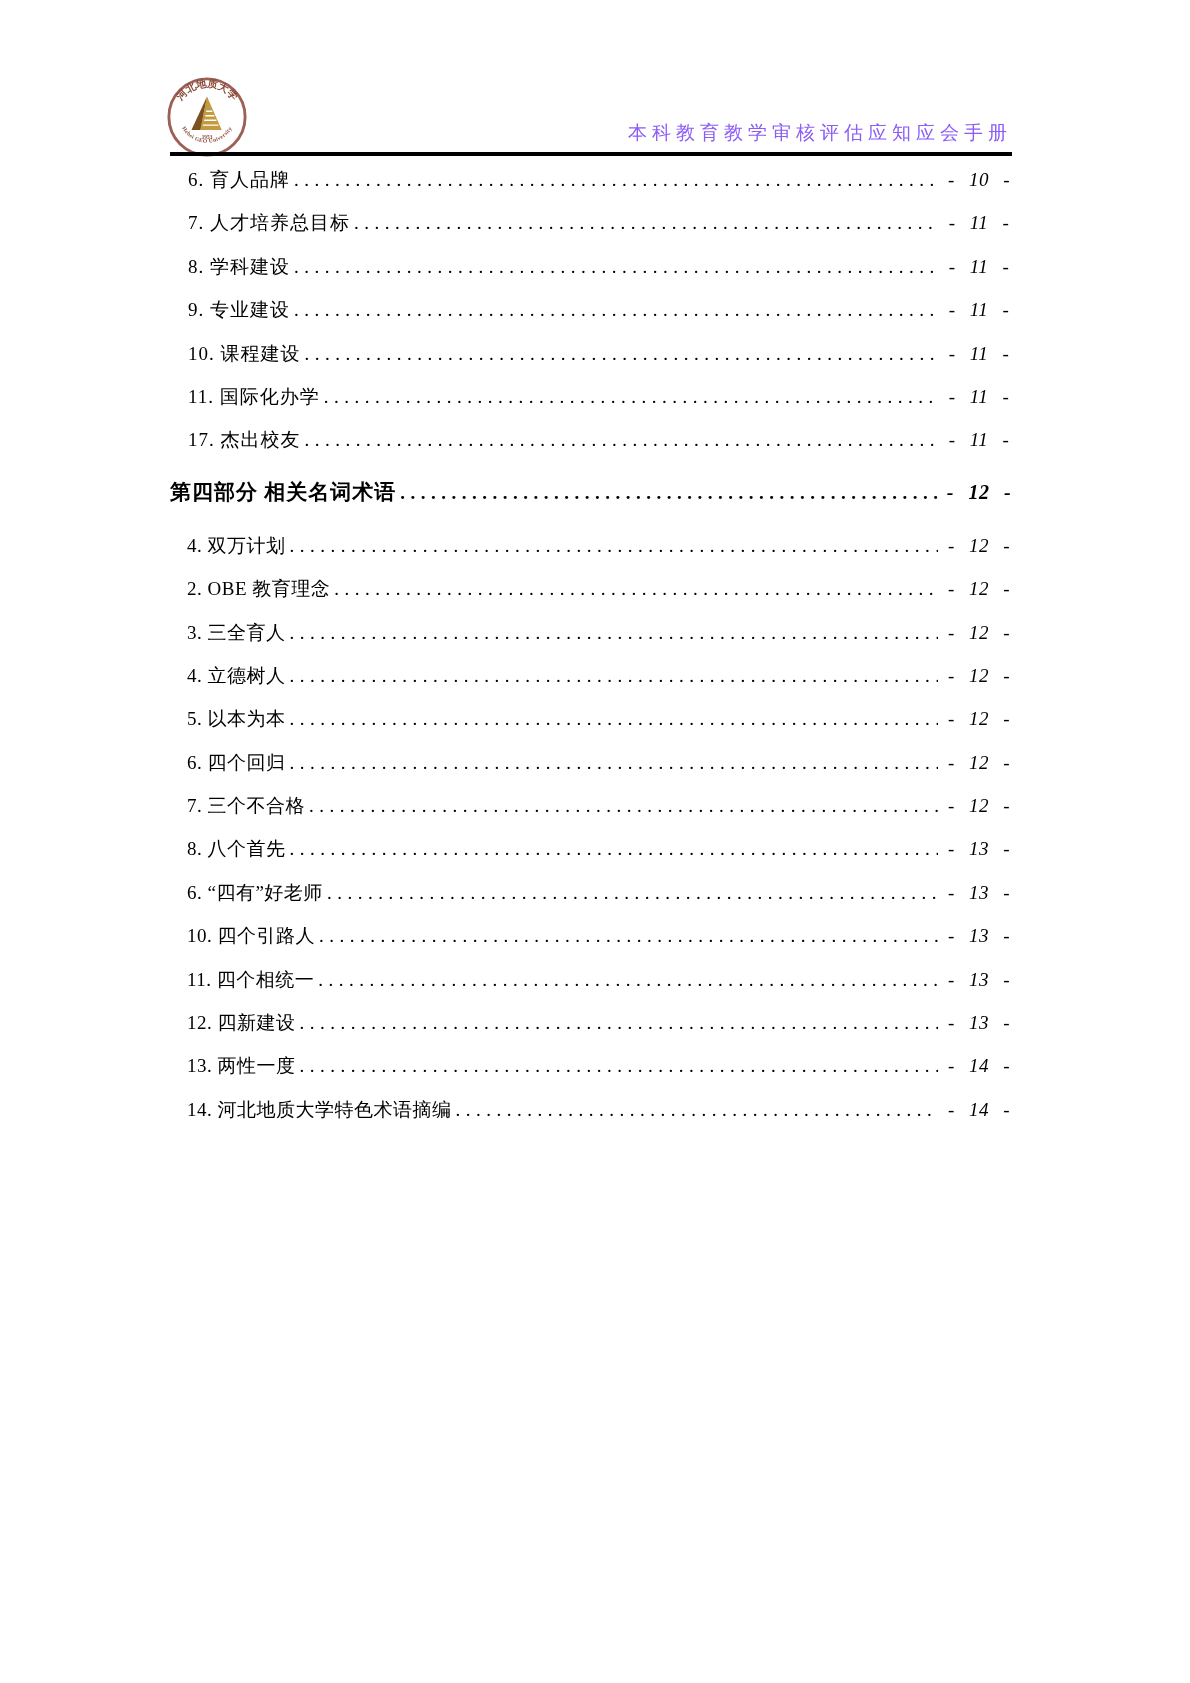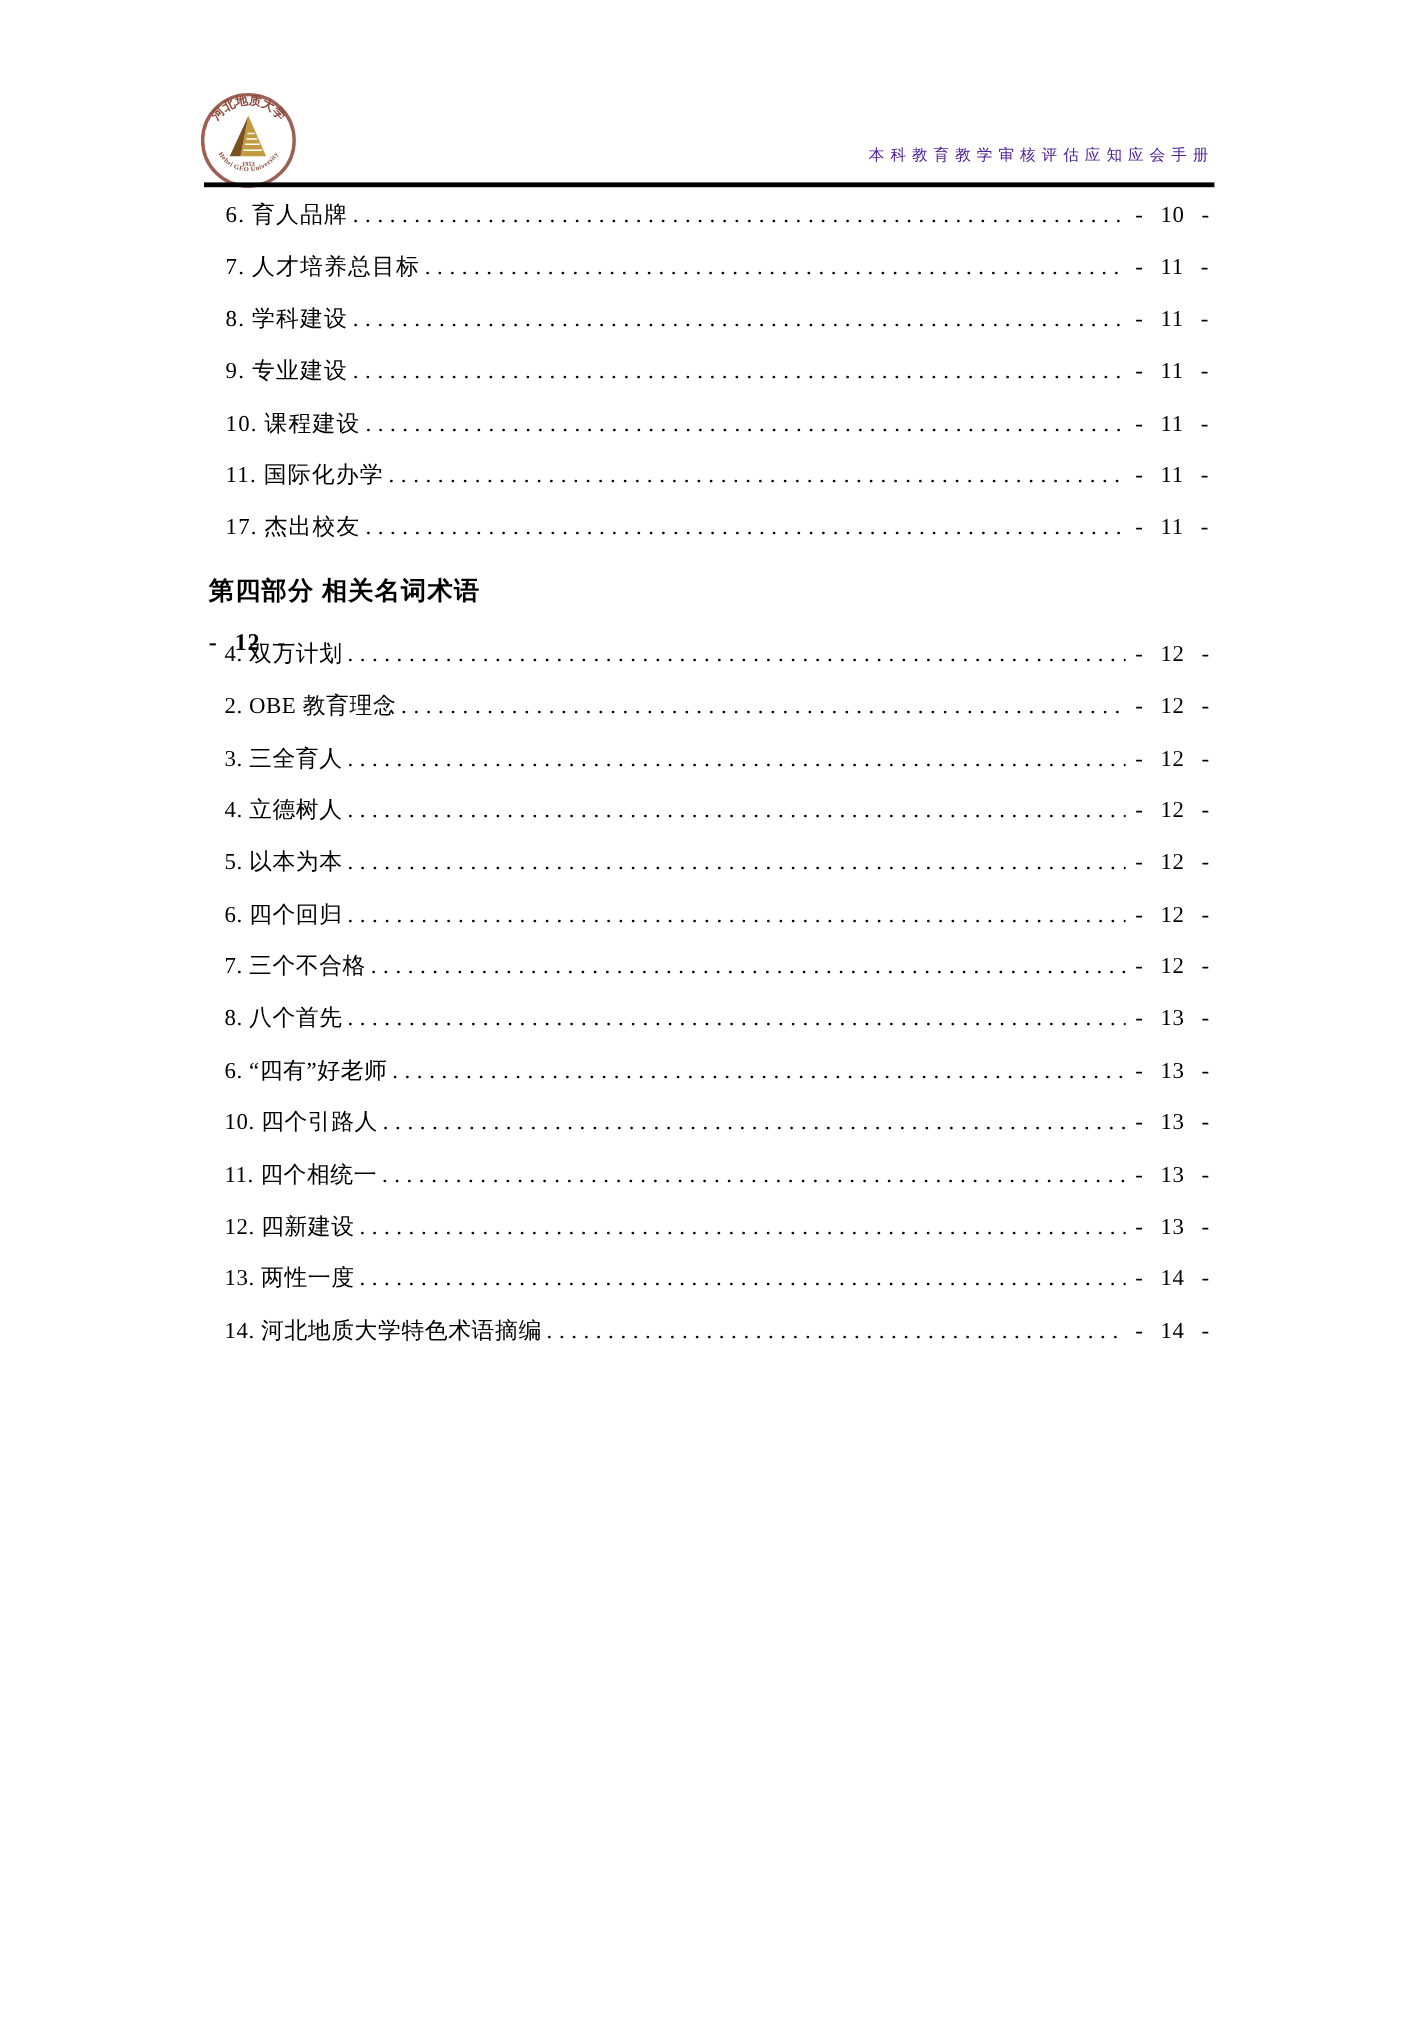--- a/index.html
+++ b/index.html
@@ -14,24 +14,24 @@
   .page { position: absolute; inset: 0; background: #fff; }
 
   
   .logo {
     position: absolute; left: 166px; top: 76px;
     width: 82px; height: 82px;
   }
   .header-title {
     position: absolute;
     right: 178px; top: 120px;
-    font-size: 13px;
+    font-size: 19px;
     letter-spacing: 5px;
     white-space: nowrap;
-    color: #4c1d95;
+    color: #8b5cf6;
   }
   .header-rule {
     position: absolute;
     left: 170px; top: 152px;
     width: 842px; height: 2px;
     border-top: 3px solid #000;
     border-bottom: 1.5px solid #000;
   }
 
   
@@ -48,42 +48,42 @@
     white-space: nowrap;
   }
   .toc-row.item  { padding-left: 18px; font-size: 19px; letter-spacing: 1px; }
   .toc-row.item2 { padding-left: 17px; font-size: 19px; letter-spacing: 0.5px; }
   .toc-row.section {
     height: 44px; line-height: 44px;
     margin: 8px 0 10px 0;
     font-size: 21px;
     font-weight: bold;
     letter-spacing: 1px;
-    flex-direction: column;
   }
   .toc-label { flex: 0 0 auto; text-align: right; }
   .toc-leader {
     flex: 1 1 auto;
     overflow: hidden;
     white-space: nowrap;
     margin: 0 8px 0 4px;
     letter-spacing: 5.5px;
     font-size: 19px;
   }
   .toc-leader::after {
     content: "..........................................................................................................................";
   }
   .section .toc-leader { font-weight: bold; }
   .toc-page {
     flex: 0 0 auto;
     font-size: 19px;
     word-spacing: 9px;
     letter-spacing: 0.5px;
-    text-align: left;
+    text-align: center;
     min-width: 66px;
+    font-style: italic;
   }
   .section .toc-page { font-size: 20px; font-weight: bold; }
 </style>
 </head>
 <body>
 
 <div class="page">
 
   <svg class="logo" viewBox="0 0 100 100" aria-hidden="true">
     <defs>

